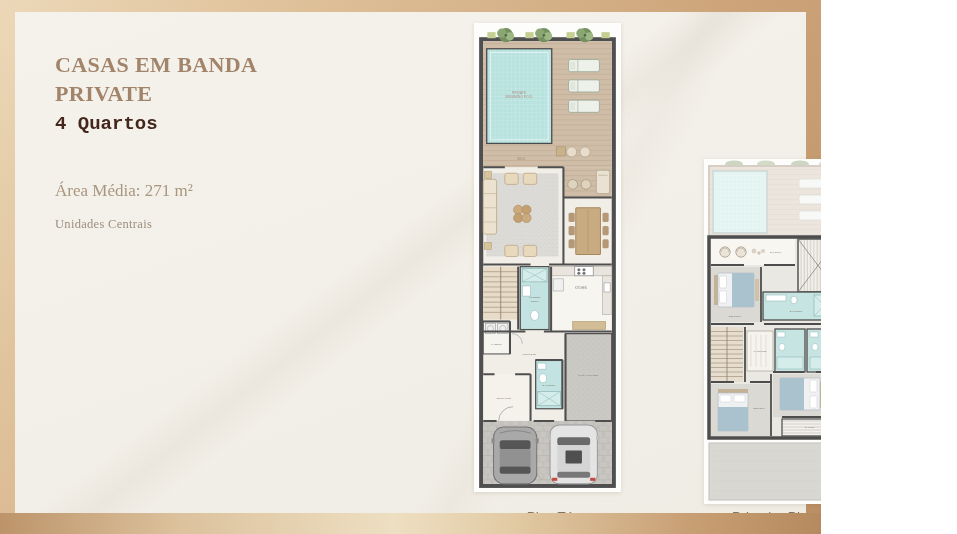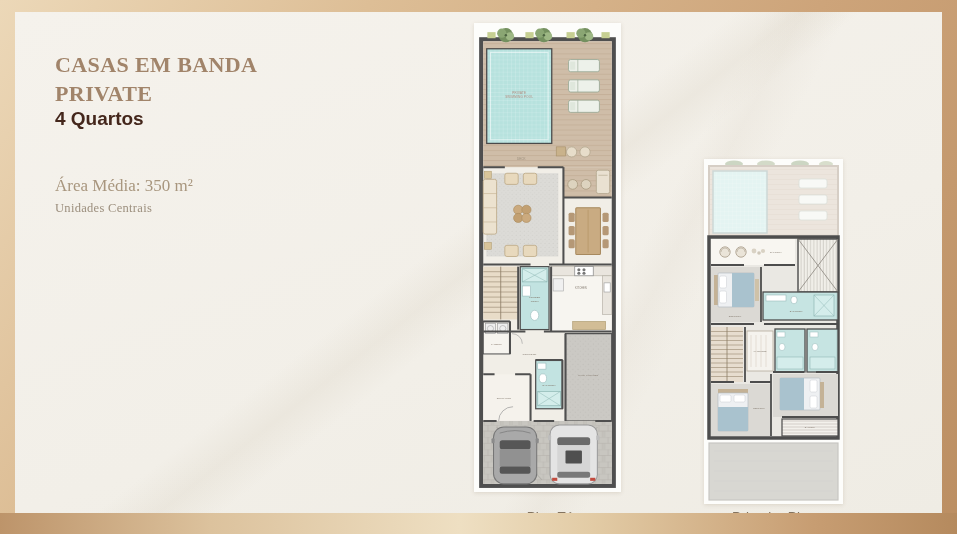--- a/index.html
+++ b/index.html
@@ -1,54 +1,54 @@
 <!DOCTYPE html>
 <html style="--title: #a1846a; --quartos: #44271c; --area: #a8967e; --units: #9c8f7e; --plan_label: #83735f; --frame_light: #ecd8b8; --frame_dark: #bb8e62; --canvas_bg: #f3f0e9; --wall: #4f4f4f; --pool: #b7e2de; --deck: #cfbda8; --tile: #c2e3e1; --carpet: #cbc9c4; --wood: #e8dcc8; --bed_blanket: #a9c2ce;"><head>
 <meta charset="utf-8">
 <style>
   html,body{margin:0;padding:0;}
   body{width:957px;height:534px;font-family:"Liberation Sans",sans-serif;}
-  .stage{position:relative;width:957px;height:534px;overflow:hidden;
+  .stage{position:relative;width:821px;height:534px;overflow:hidden;
     background:linear-gradient(125deg,#ecd8b8 0%,#ddbe96 28%,#cda47a 62%,#bb8e62 100%);}
   .frame-bottom{position:absolute;left:0;right:0;bottom:0;height:21px;
     background:linear-gradient(90deg,#bd946a 0%,#dcc29d 22%,#eedfc2 48%,#e2cba5 62%,#c79d72 85%,#b58a5e 100%);}
   .canvas{position:absolute;left:15px;right:15px;top:12px;bottom:21px;
     background:
       linear-gradient(142deg,rgba(205,195,175,0) 46%,rgba(205,195,175,.18) 50%,rgba(205,195,175,0) 54%),
       linear-gradient(118deg,rgba(210,200,185,0) 63%,rgba(210,200,185,.14) 66%,rgba(210,200,185,0) 70%),
       linear-gradient(160deg,#f5f2ec 0%,#f2efe8 60%,#efece4 100%);}
   .info{position:absolute;left:40px;top:38px;width:330px;}
   .title{font-family:"Liberation Serif",serif;font-weight:700;font-size:22px;
     line-height:29px;color:var(--title,#a1846a);letter-spacing:.4px;}
-  .quartos{font-family:Liberation Sans, sans-serif;font-weight:700;font-size:19px;
-    color:var(--quartos,#44271c);}
+  .quartos{font-family:Liberation Mono, monospace;font-weight:700;font-size:19px;
+    color:var(--quartos,#44271c);margin-top:5px;}
   .area{font-family:"Liberation Serif",serif;font-size:17px;color:var(--area,#a8967e);margin-top:46px;}
   .units{font-family:"Liberation Serif",serif;font-size:12.5px;color:var(--units,#9c8f7e);
-    margin-top:5px;letter-spacing:.3px;}
+    margin-top:16px;letter-spacing:.3px;}
   .plan-card{position:absolute;background:#fdfdfb;box-shadow:0 1px 4px rgba(120,100,70,.18);}
   .plan-card svg{display:block;}
   .plan-label{position:absolute;top:497px;text-align:center;font-size:13.5px;
     color:var(--plan_label,#83735f);letter-spacing:.2px;}
   .lbl-ground{left:474px;width:147px;}
   .lbl-first{left:689px;width:139px;}
   text{font-family:"Liberation Sans",sans-serif;}
 </style>
 </head>
 <body>
 
 <div class="stage">
   <div class="canvas">
 
     <div class="info">
       <div class="title">
         <div>CASAS EM BANDA</div>
         <div>PRIVATE</div>
       </div>
       <div class="quartos">4 Quartos</div>
-      <div class="area">Área Média: 350 m²</div>
+      <div class="area">Área Média: 271 m²</div>
       <div class="units">Unidades Centrais</div>
     </div>
 
     <div class="plan-card" style="left:459px;top:11px;width:147px;height:469px;">
       <svg width="147" height="469" viewBox="0 0 143 462" preserveAspectRatio="none">
         <defs>
           <pattern id="deck1" width="6" height="5" patternUnits="userSpaceOnUse">
             <rect width="6" height="5" fill="#cfbda8"></rect>
               <path d="M0 .5H6" stroke="#c1ac93" stroke-width="0.7"></path>
           </pattern>

